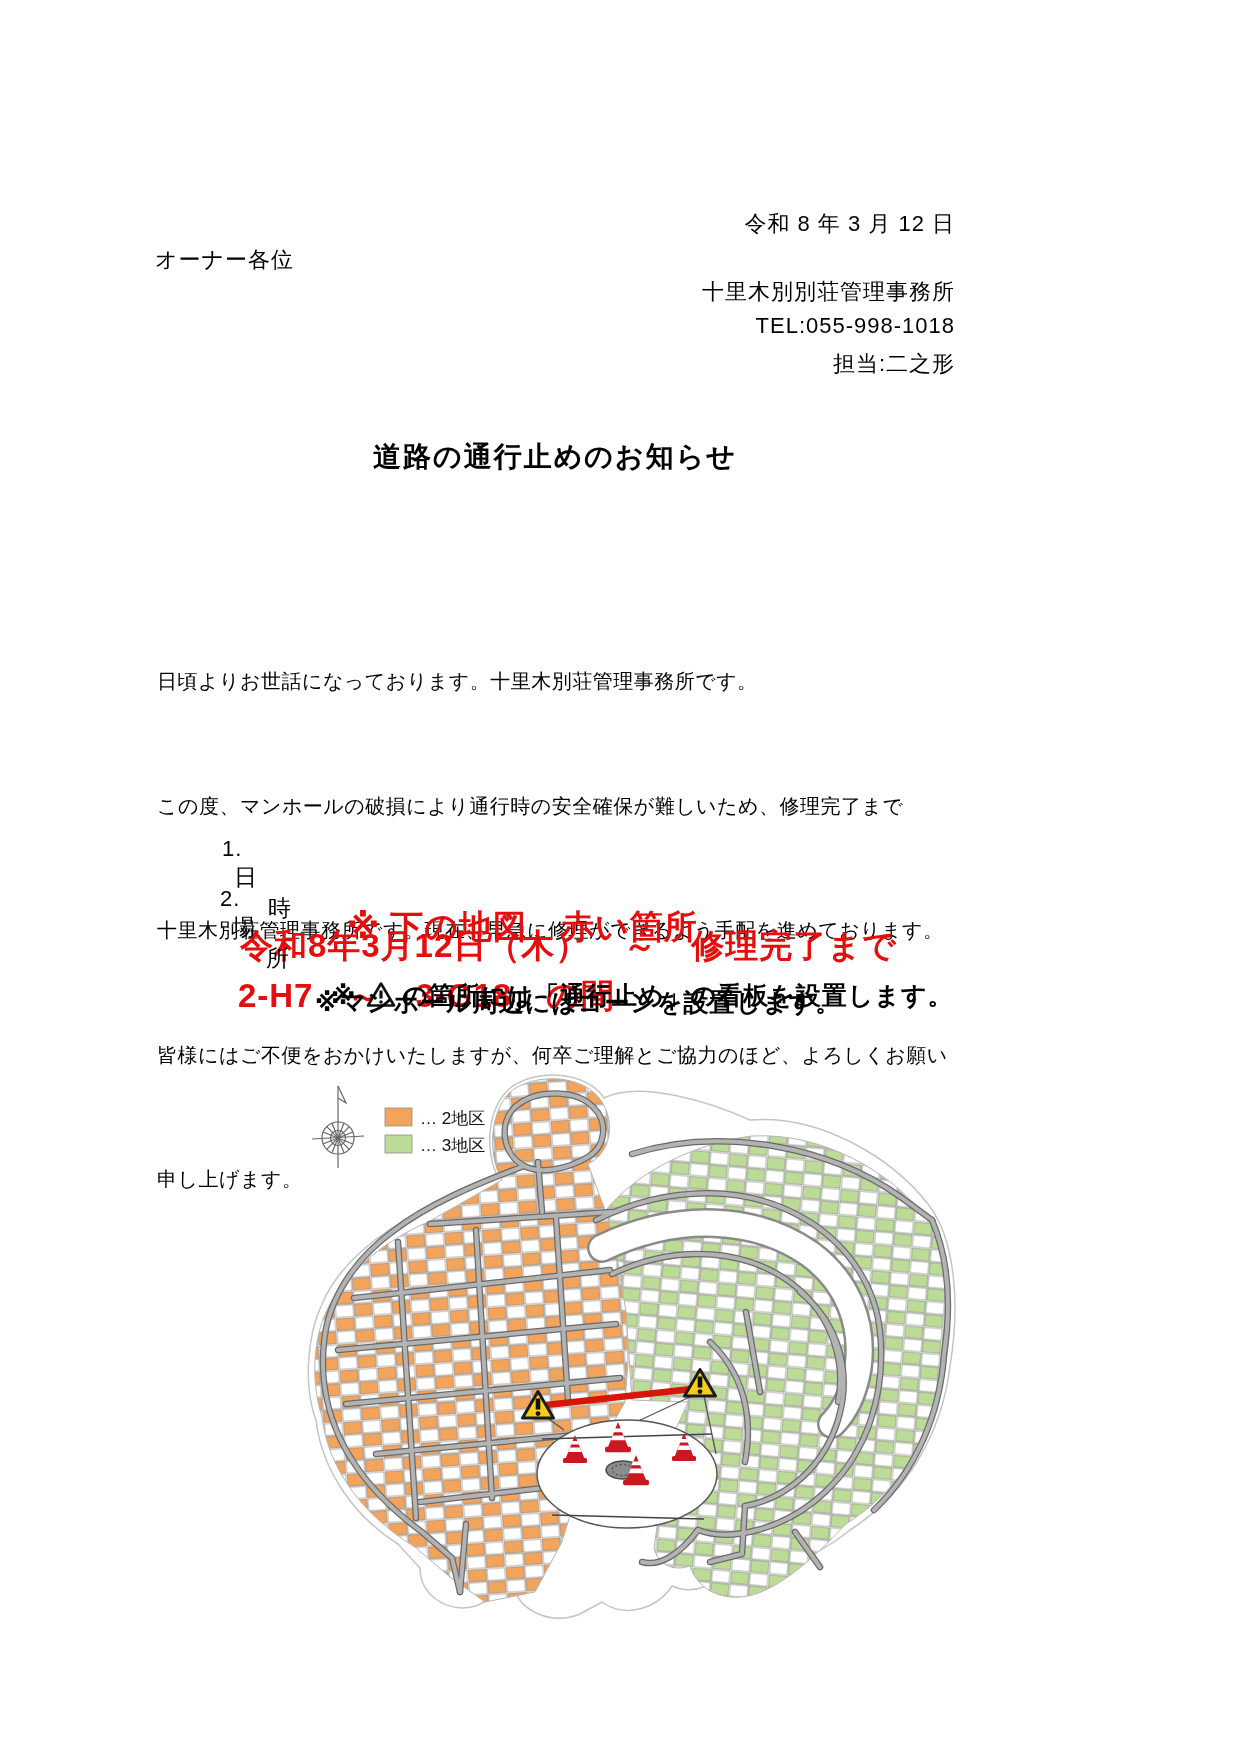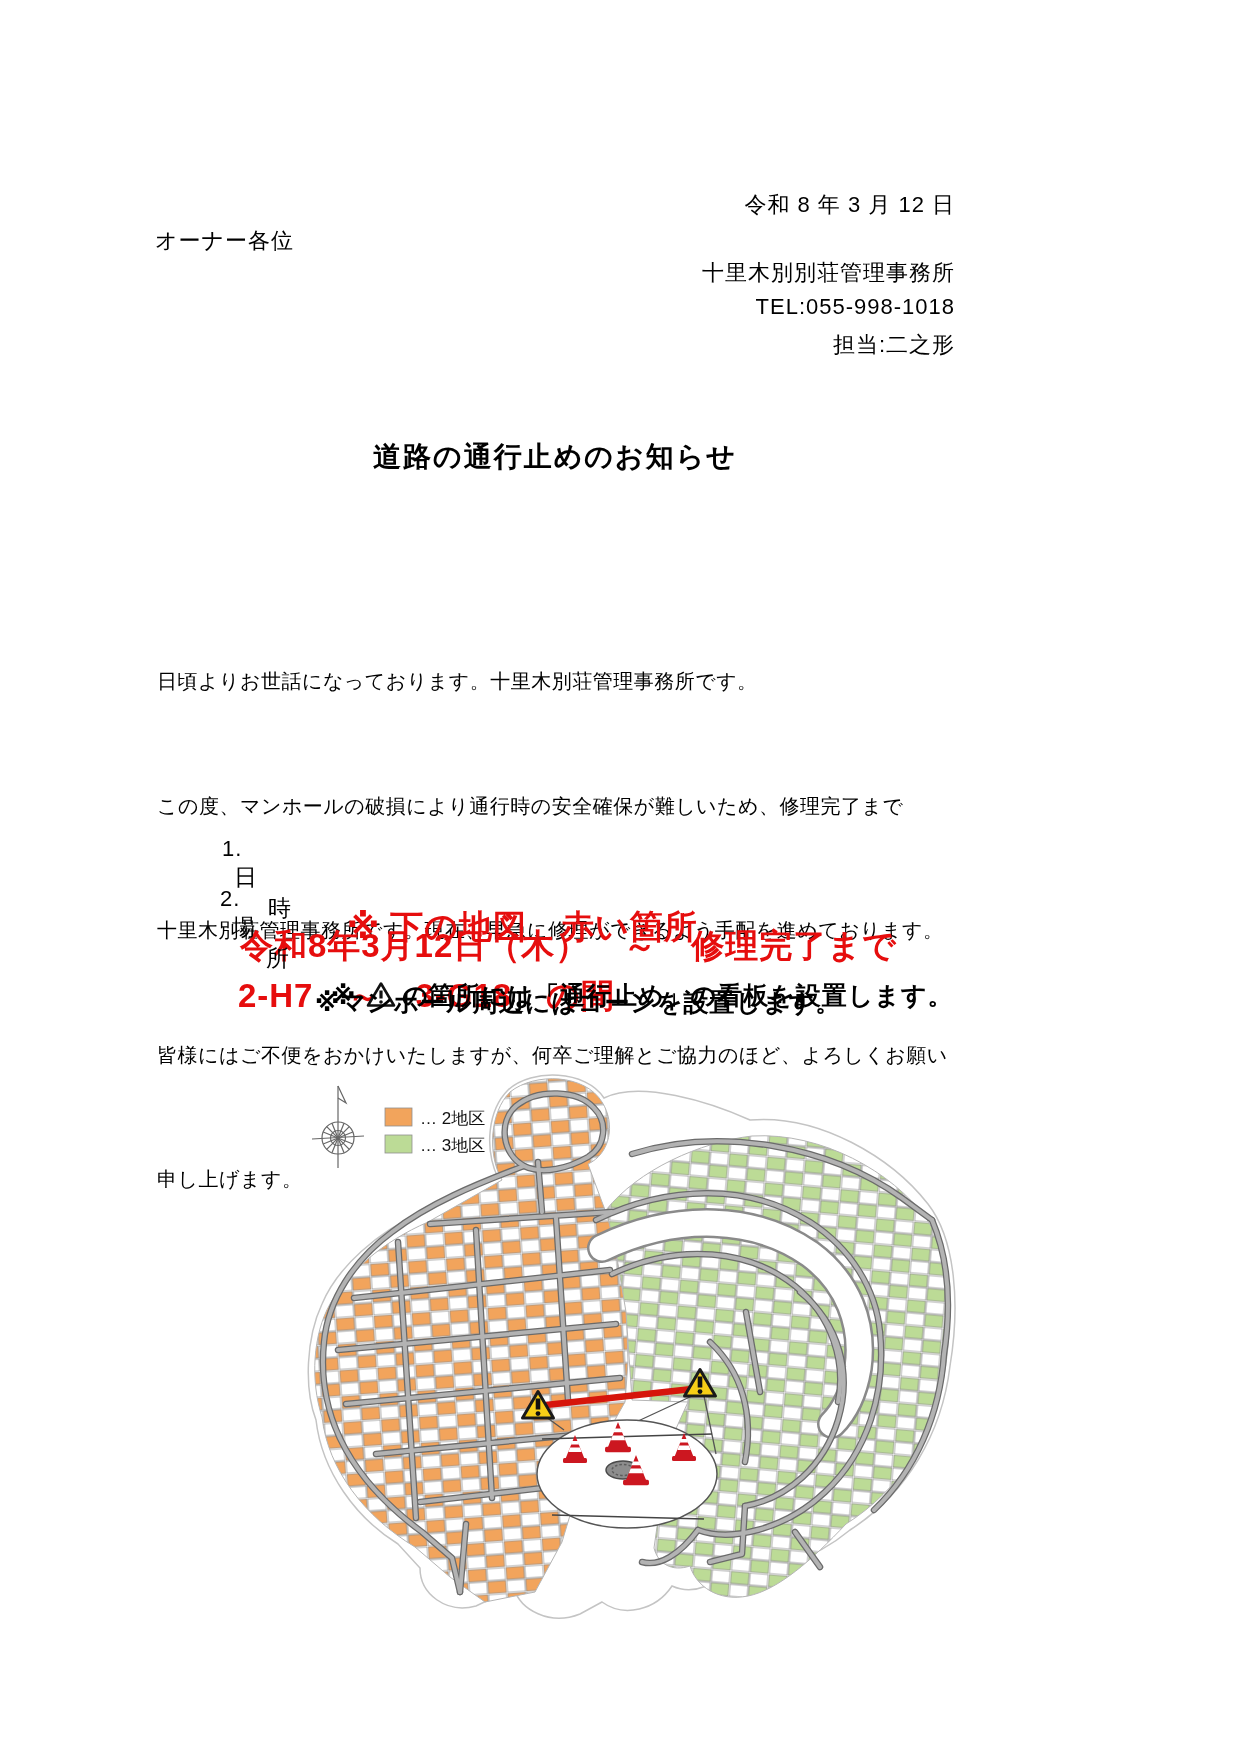--- a/index.html
+++ b/index.html
@@ -1,21 +1,21 @@
 <!DOCTYPE html>
 <html><head>
 <meta charset="utf-8">
 <style>
   html,body{margin:0;padding:0;}
   body{
     width:1241px;height:1755px;background:#ffffff;position:relative;
     font-family:"Liberation Sans","DejaVu Sans",sans-serif;color:#000;
   }
   .abs{position:absolute;white-space:pre;}
-  .hdr{font-size:22px;letter-spacing:1px;}
+  .hdr{font-size:22px;letter-spacing:1px;margin-top:19px;}
   .right-align{right:286px;text-align:right;}
   .title{font-size:28px;font-weight:bold;letter-spacing:2px;}
   .bodytext{font-size:20px;line-height:41.5px;letter-spacing:0.5px;}
   .item-no{font-size:22px;letter-spacing:1px;}
   .item-lbl{font-size:23px;}
   .red-big{font-size:33px;font-weight:bold;color:#e60d0d;letter-spacing:1px;}
   .black-note{font-size:25px;font-weight:bold;letter-spacing:1px;}
   .warn-inline{display:inline-block;vertical-align:-4px;margin:0 6px 0 10px;}
   svg text{font-family:"Liberation Sans","DejaVu Sans",sans-serif;}
 </style>

